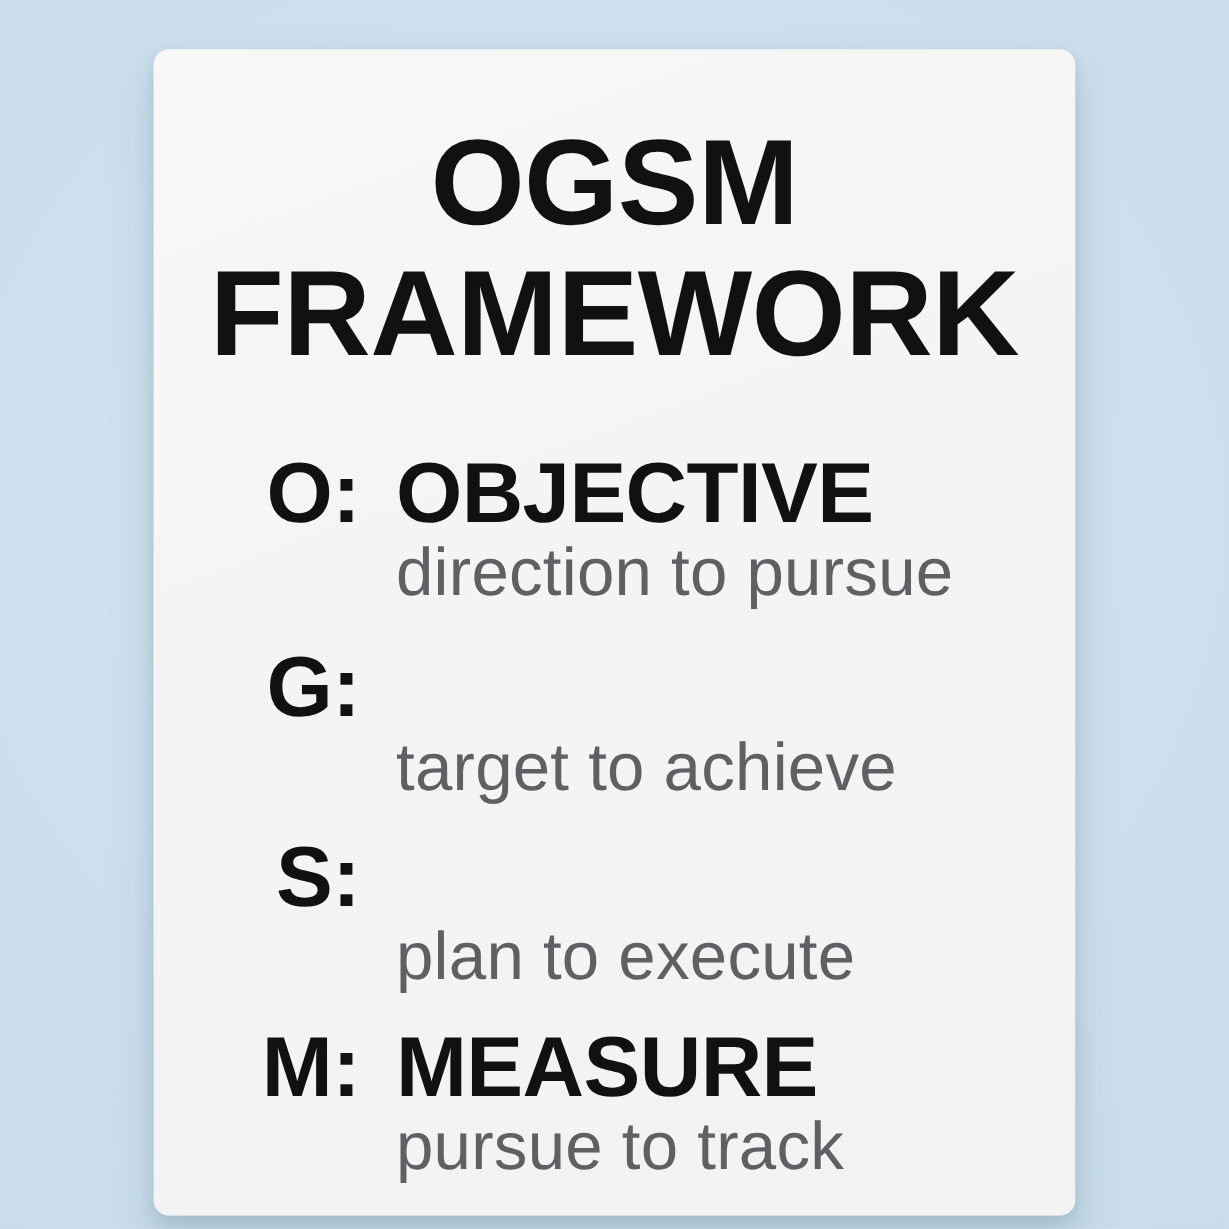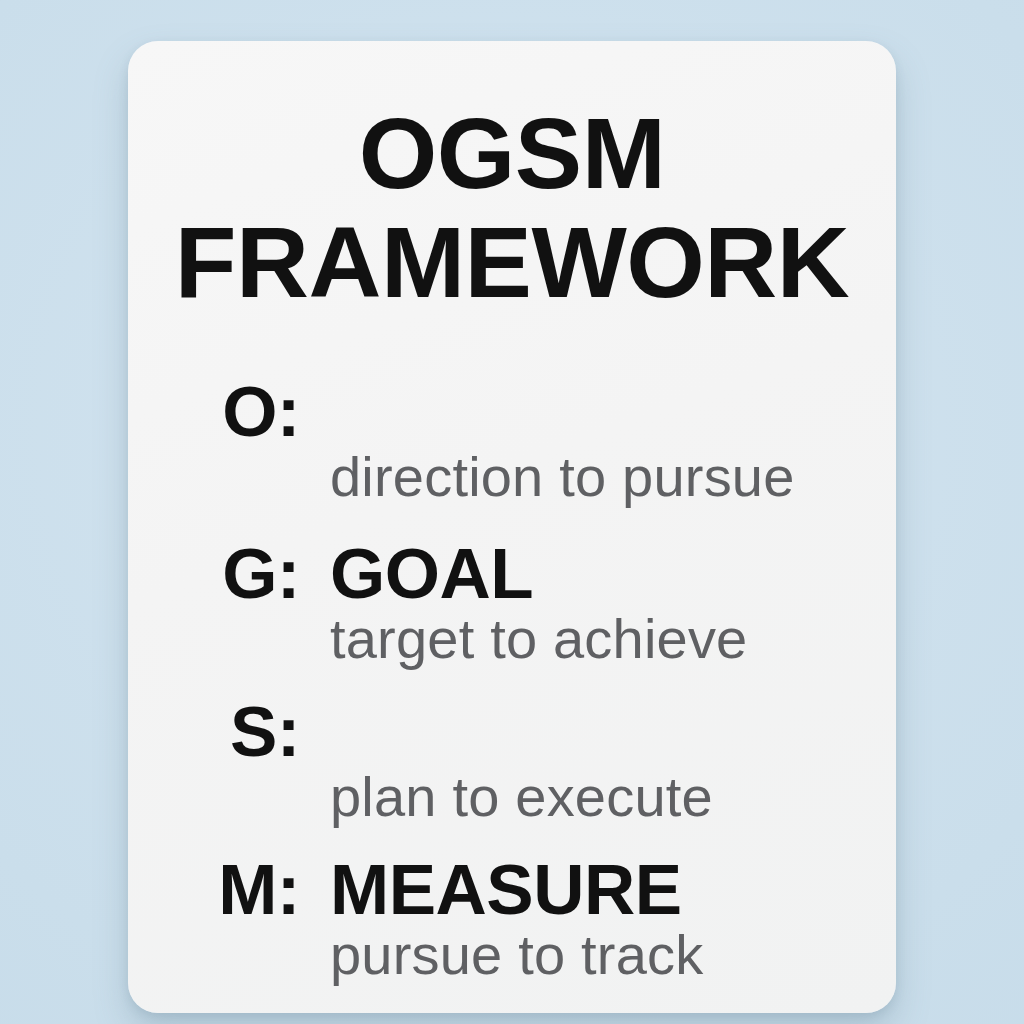--- a/index.html
+++ b/index.html
@@ -23,21 +23,21 @@
 
   
   #card {
     position: absolute;
     left: 128px;
     top: 41px;
     width: 768px;
     height: 972px;
     background:
       linear-gradient(160deg, #f7f7f7 0%, #f4f4f4 45%, #f1f2f2 100%);
-    border-radius: 30px;
+    border-radius: 13px;
     box-shadow:
       0 18px 34px rgba(96, 125, 145, 0.28),
       0 4px 10px rgba(96, 125, 145, 0.16);
     overflow: hidden;
     text-decoration: underline;
   }
 
   
   #title-block {
     position: absolute;
@@ -125,28 +125,28 @@
     <div id="title-block">
       <span class="title-line title-line-1">OGSM</span>
       <span class="title-line title-line-2">FRAMEWORK</span>
     </div>
 
     <div id="entries">
 
       <div class="entry">
         <div class="entry-main">
           <span class="entry-key">O:</span>
+          <span class="entry-term">OBJECTIVE</span>
         </div>
         <span class="entry-sub">direction to pursue</span>
       </div>
 
       <div class="entry">
         <div class="entry-main">
           <span class="entry-key">G:</span>
-          <span class="entry-term">GOAL</span>
         </div>
         <span class="entry-sub">target to achieve</span>
       </div>
 
       <div class="entry">
         <div class="entry-main">
           <span class="entry-key">S:</span>
         </div>
         <span class="entry-sub">plan to execute</span>
       </div>

